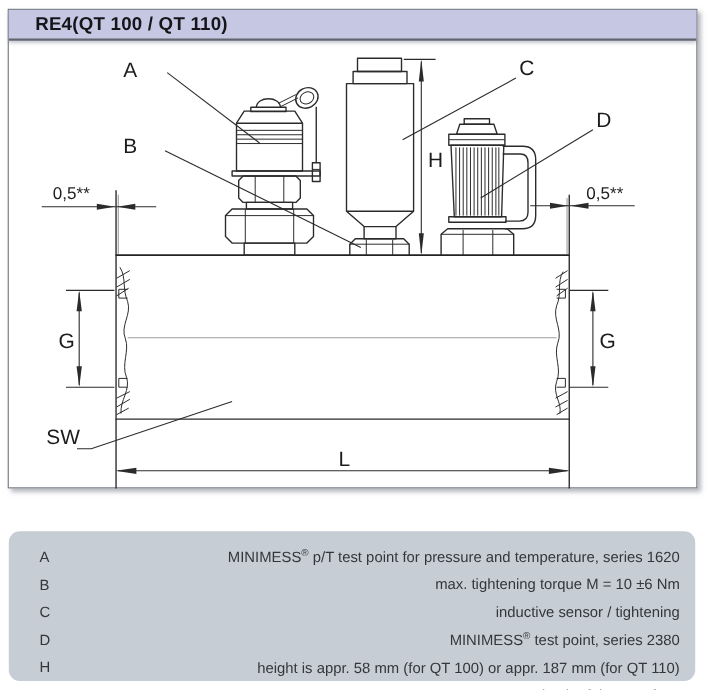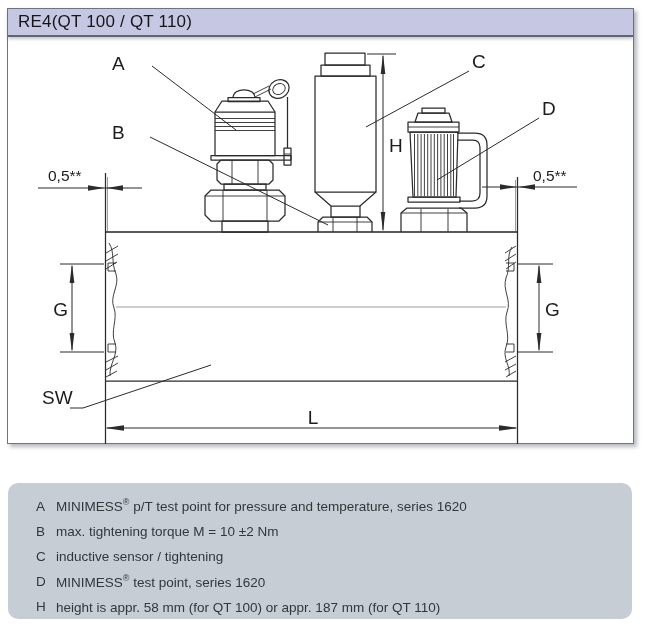--- a/index.html
+++ b/index.html
@@ -3,37 +3,37 @@
 <meta charset="utf-8">
 <style>
   html,body{margin:0;padding:0;background:#ffffff;}
   #page{position:relative;width:646px;height:627px;background:#ffffff;overflow:hidden;
         font-family:"Liberation Sans", sans-serif;}
   
   .panel{position:absolute;left:7px;top:8px;width:625px;height:434px;background:#ffffff;
          border:1.5px solid #6e757e;box-shadow:3px 3px 4px rgba(125,130,140,.55);}
   .hdr{height:26px;background:#c6c8e3;border-bottom:2px solid #60656e;
        box-shadow:0 2px 3px rgba(90,95,105,.35);display:flex;align-items:center;}
-  .hdr-title{font-size:17px;font-weight:normal;color:#15151a;padding-left:10px;letter-spacing:.2px;}
+  .hdr-title{font-size:17px;font-weight:bold;color:#15151a;padding-left:24px;letter-spacing:.2px;}
   
   svg.draw{position:absolute;left:0;top:0;width:646px;height:460px;}
   .s   {stroke:#2b2b2b;stroke-width:1.25;fill:none;stroke-linejoin:round;}
   .sb  {stroke:#222222;stroke-width:1.6;fill:none;}
   .thin{stroke:#2b2b2b;stroke-width:.9;fill:none;}
   .gray{stroke:#9a9da1;stroke-width:1;fill:none;}
   .dim {stroke:#2b2b2b;stroke-width:1;fill:none;}
   .ar  {fill:#2b2b2b;stroke:none;}
   .dtxt{font-family:"Liberation Sans",sans-serif;font-size:19px;fill:#1c1c1c;}
   .dtxt-sm{font-family:"Liberation Sans",sans-serif;font-size:15.5px;fill:#1c1c1c;}
   
   .legend{position:absolute;left:8px;top:483px;width:624px;height:136px;background:#c6cdd4;
           border-radius:10px;box-sizing:border-box;padding:9px 14px 0 28px;}
   .lg-row{display:flex;align-items:baseline;line-height:21.7px;font-size:13.5px;color:#33373b;}
   .lg-key{width:20px;flex:none;}
-  .lg-text{flex:1;}
+  .lg-text{flex:1;text-align:right;}
   .lg-text sup{font-size:9px;}
 </style>
 </head>
 <body>
 
 <div id="page">
 
   <div class="panel">
     <div class="hdr">
       <span class="hdr-title">RE4(QT 100 / QT 110)</span>
@@ -181,29 +181,29 @@
     </g>
   </svg>
 
   <div class="legend">
     <div class="lg-row">
       <span class="lg-key">A</span>
       <span class="lg-text"><span>MINIMESS</span><sup>®</sup><span> p/T test point for pressure and temperature, series 1620</span></span>
     </div>
     <div class="lg-row">
       <span class="lg-key">B</span>
-      <span class="lg-text"><span>max. tightening torque M = 10 ±2 Nm</span><sup></sup><span></span></span>
+      <span class="lg-text"><span>max. tightening torque M = 10 ±6 Nm</span><sup></sup><span></span></span>
     </div>
     <div class="lg-row">
       <span class="lg-key">C</span>
       <span class="lg-text"><span>inductive sensor / tightening</span><sup></sup><span></span></span>
     </div>
     <div class="lg-row">
       <span class="lg-key">D</span>
-      <span class="lg-text"><span>MINIMESS</span><sup>®</sup><span> test point, series 1620</span></span>
+      <span class="lg-text"><span>MINIMESS</span><sup>®</sup><span> test point, series 2380</span></span>
     </div>
     <div class="lg-row">
       <span class="lg-key">H</span>
       <span class="lg-text"><span>height is appr. 58 mm (for QT 100) or appr. 187 mm (for QT 110)</span><sup></sup><span></span></span>
     </div>
     <div class="lg-row">
       <span class="lg-key">**</span>
       <span class="lg-text"><span>depth of the spot face</span><sup></sup><span></span></span>
     </div>
   </div>

